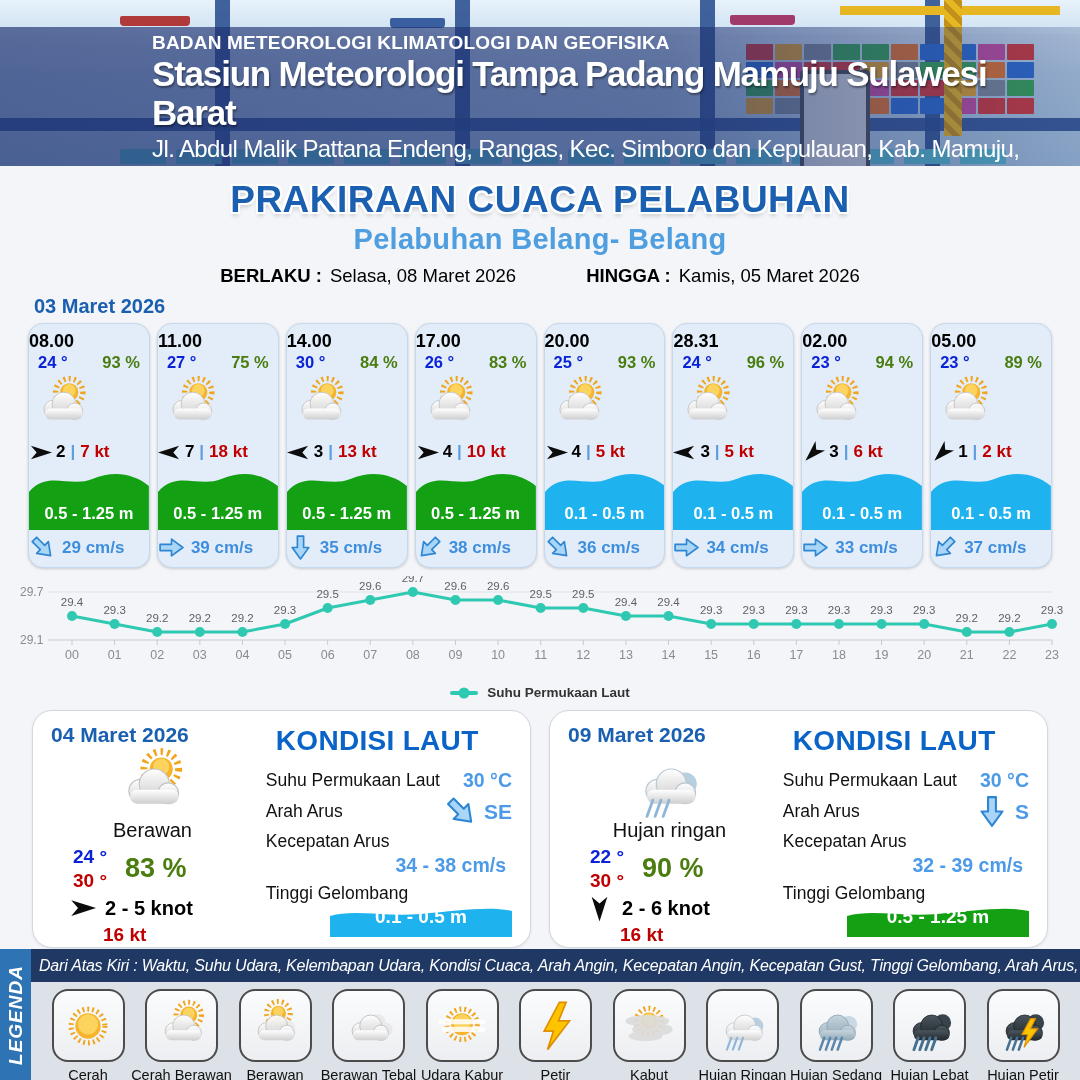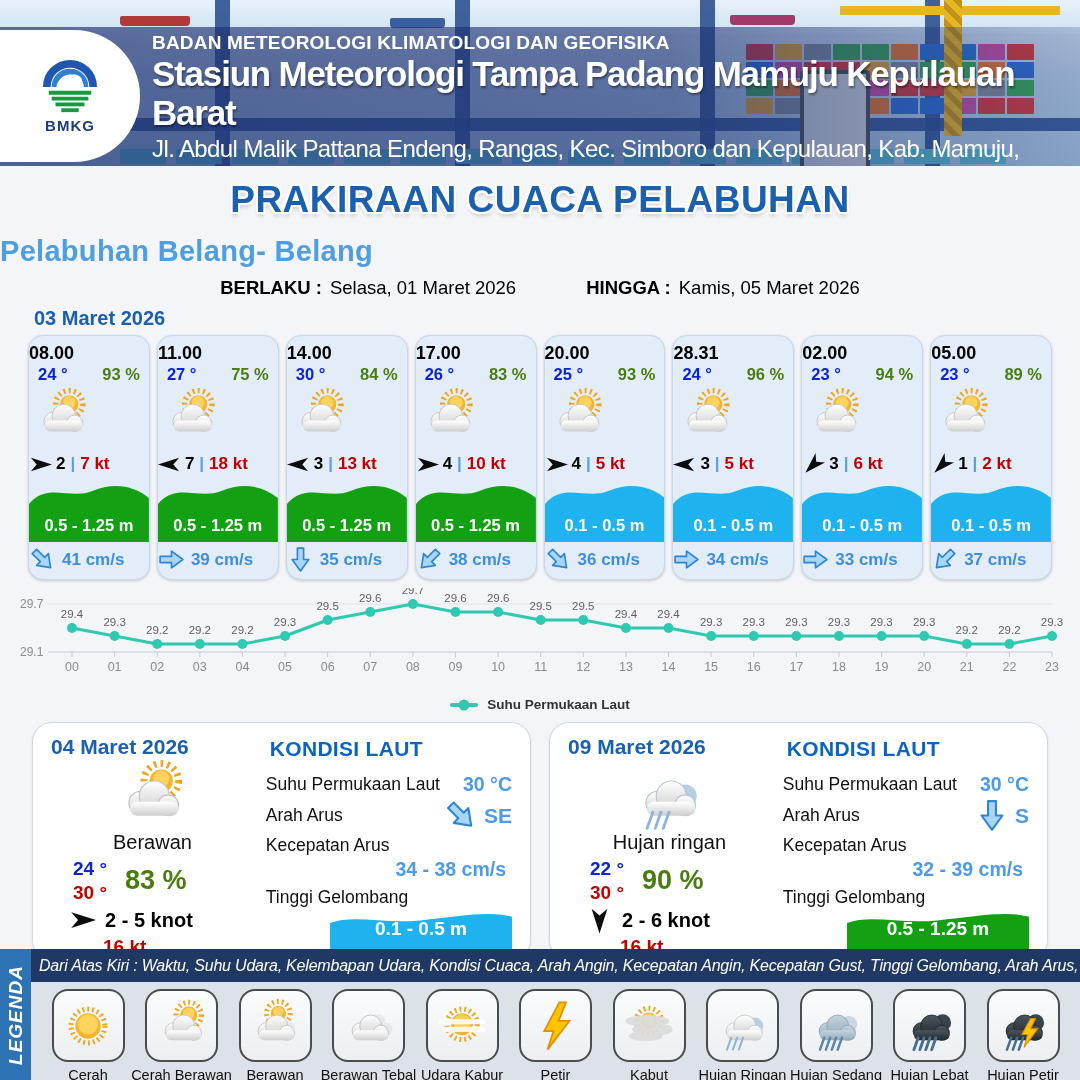--- a/index.html
+++ b/index.html
@@ -23,21 +23,21 @@
   .logo-pill svg{width:64px;height:58px;}
   .logo-text{font-size:15px;font-weight:bold;color:#1d3c78;letter-spacing:1px;margin-top:1px;}
   .header-text{position:absolute;left:152px;top:32px;right:10px;z-index:5;color:#fff;}
   .h-agency{font-size:19px;font-weight:bold;letter-spacing:.2px;}
   .h-station{font-size:35px;font-weight:bold;letter-spacing:-1.2px;line-height:1.12;text-shadow:1px 2px 2px rgba(0,0,0,.4);}
   .h-address{font-size:24px;letter-spacing:-.6px;line-height:1.2;margin-top:3px;}
 
   
   .title-main{text-align:center;font-size:37px;font-weight:bold;color:#1a5fb0;letter-spacing:.5px;margin-top:13px;
      text-shadow:-2px -2px 0 #fff,2px -2px 0 #fff,-2px 2px 0 #fff,2px 2px 0 #fff,0 4px 4px rgba(0,0,0,.18);}
-  .title-sub{font-size:29px;font-weight:bold;color:#4f9fe0;margin-top:14px;letter-spacing:.3px;}
+  .title-sub{text-align:center;font-size:29px;font-weight:bold;color:#4f9fe0;margin-top:2px;letter-spacing:.3px;}
   .valid-row{display:flex;justify-content:center;gap:70px;font-size:18.5px;margin-top:9px;color:#000;}
   .valid-label{font-weight:bold;}
   .valid-value{margin-left:8px;}
 
   
   .forecast-date{margin:8px 0 3px 34px;font-size:20px;font-weight:bold;color:#1a5fb0;}
   .cards{display:flex;gap:7px;padding:2px 28px 0;}
   .card{flex:1;background:#e2edf9;border:1px solid #c6d8ec;border-radius:15px;box-shadow:0 1px 3px rgba(0,0,0,.18);display:flex;flex-direction:column;overflow:hidden;height:243px;}
   .card-time{font-weight:bold;font-size:18px;margin-top:7px;color:#000;}
   .card-th{display:flex;justify-content:space-between;width:100%;padding:1px 9px 0;box-sizing:border-box;font-weight:bold;font-size:16.5px;}
@@ -82,21 +82,21 @@
   .day-cond{text-align:center;font-size:20px;color:#111;margin-top:-2px;}
   .day-mid{display:flex;align-items:center;gap:18px;margin:3px 0 0 22px;}
   .day-temps{display:flex;flex-direction:column;font-size:19px;font-weight:bold;line-height:1.25;}
   .t-min{color:#0b23d8;}
   .t-max{color:#c00000;}
   .day-hum{color:#4a7c0f;font-size:27px;font-weight:bold;}
   .day-wind{display:flex;align-items:center;gap:9px;font-size:20px;font-weight:bold;color:#000;margin:4px 0 0 18px;}
   .day-wind .dart{width:27px;height:20px;}
   .day-gust{color:#c00000;font-size:19px;font-weight:bold;margin:4px 0 0 52px;}
   .day-right{flex:1;display:flex;flex-direction:column;}
-  .sea-head{color:#0a64c8;font-weight:bold;font-size:21px;margin:2px 0 6px 8px;letter-spacing:.3px;}
+  .sea-head{color:#0a64c8;font-weight:bold;font-size:28px;margin:2px 0 6px 14px;letter-spacing:.3px;}
   .sea-row{display:flex;justify-content:space-between;align-items:center;font-size:17.5px;color:#111;margin:6px 0 0 4px;}
   .sea-val{color:#4d9ae8;font-weight:bold;font-size:19.5px;}
   .sea-dir{display:flex;align-items:center;gap:6px;color:#4d9ae8;font-weight:bold;font-size:21px;text-align:center;}
   .sea-dir .fatarrow{width:34px;height:27px;}
   .sea-speed{text-align:right;color:#4d9ae8;font-weight:bold;font-size:19.5px;margin:2px 6px 0 0;}
   .day-wave{position:relative;width:182px;height:72px;align-self:flex-end;margin-top:auto;}
   .day-wave svg{position:absolute;inset:0;width:100%;height:100%;}
   .day-wave[data-level="green"]{color:#13a013;}
   .day-wave[data-level="blue"]{color:#1eb2ef;}
   .day-wave .wave-text{font-size:19px;bottom:9px;}
@@ -185,48 +185,34 @@
       <span></span>
       <span></span>
       <span></span>
       <span></span>
       <span></span>
       <span></span>
       <span></span>
     </div>
   <div class="header-overlay"></div>
 
-  <div class="logo-pill">
-    <svg viewBox="0 0 64 60">
-      <path d="M8,30 A24,24 0 0 1 56,30" fill="none" stroke="#1d57b0" stroke-width="8"></path>
-      <path d="M16,30 A16,16 0 0 1 48,30" fill="none" stroke="#2f7fd4" stroke-width="6"></path>
-      <path d="M18,30 a8,8 0 0 1 10,-8 a9,9 0 0 1 17,3 a6,6 0 0 1 1,5 z" fill="#fff"></path>
-      <g stroke="#159a3e" stroke-width="4" fill="none">
-        <path d="M10,36 h44"></path>
-          <path d="M13,42 h38"></path>
-          <path d="M17,48 h30"></path>
-          <path d="M23,54 h18"></path>
-      </g>
-    </svg>
-    <div class="logo-text">BMKG</div>
-  </div>
   <div class="header-text">
     <div class="h-agency">BADAN METEOROLOGI KLIMATOLOGI DAN GEOFISIKA</div>
-    <div class="h-station">Stasiun Meteorologi Tampa Padang Mamuju Kepulauan Barat</div>
+    <div class="h-station">Stasiun Meteorologi Tampa Padang Mamuju Sulawesi Barat</div>
     <div class="h-address">
       <div>Jl. Abdul Malik Pattana Endeng, Rangas, Kec. Simboro dan Kepulauan, Kab. Mamuju,</div>
       <div>Sulawesi Barat, 91512 . Telp/WA: 08114226100 | Website: maritim.bmkg.go.id</div>
     </div>
   </div>
 </div>
 
 <div class="title-main">PRAKIRAAN CUACA PELABUHAN</div>
 <div class="title-sub">Pelabuhan Belang- Belang</div>
 <div class="valid-row">
-  <div><span class="valid-label">BERLAKU :</span><span class="valid-value">Selasa, 01 Maret 2026</span></div>
+  <div><span class="valid-label">BERLAKU :</span><span class="valid-value">Selasa, 08 Maret 2026</span></div>
   <div><span class="valid-label">HINGGA :</span><span class="valid-value">Kamis, 05 Maret 2026</span></div>
 </div>
 
 <div class="forecast-date">03 Maret 2026</div>
 <div class="cards">
 
     <div class="card">
       <div class="card-time">08.00</div>
       <div class="card-th">
         <span class="card-temp">24 °</span>
@@ -273,21 +259,21 @@
           <path fill="currentColor" d="M0,28 C18,6 42,24 64,15 C86,6 106,10 121,22 L121,66 L0,66 Z"></path>
         </svg>
         <span class="wave-text">0.5 - 1.25 m</span>
       </div>
       <div class="card-current">
         <span class="fatarrow" data-dir="SE">
           <svg viewBox="0 0 26 20">
             <path d="M2,7 L13,7 L13,2 L24,10 L13,18 L13,13 L2,13 Z" fill="#a9d5f6" stroke="#2e86d3" stroke-width="1.6" stroke-linejoin="round"></path>
           </svg>
         </span>
-        <span>41 cm/s</span>
+        <span>29 cm/s</span>
       </div>
     </div>
 
     <div class="card">
       <div class="card-time">11.00</div>
       <div class="card-th">
         <span class="card-temp">27 °</span>
         <span class="card-hum">75 %</span>
       </div>
       <div class="card-icon"><svg viewBox="0 0 64 64">

